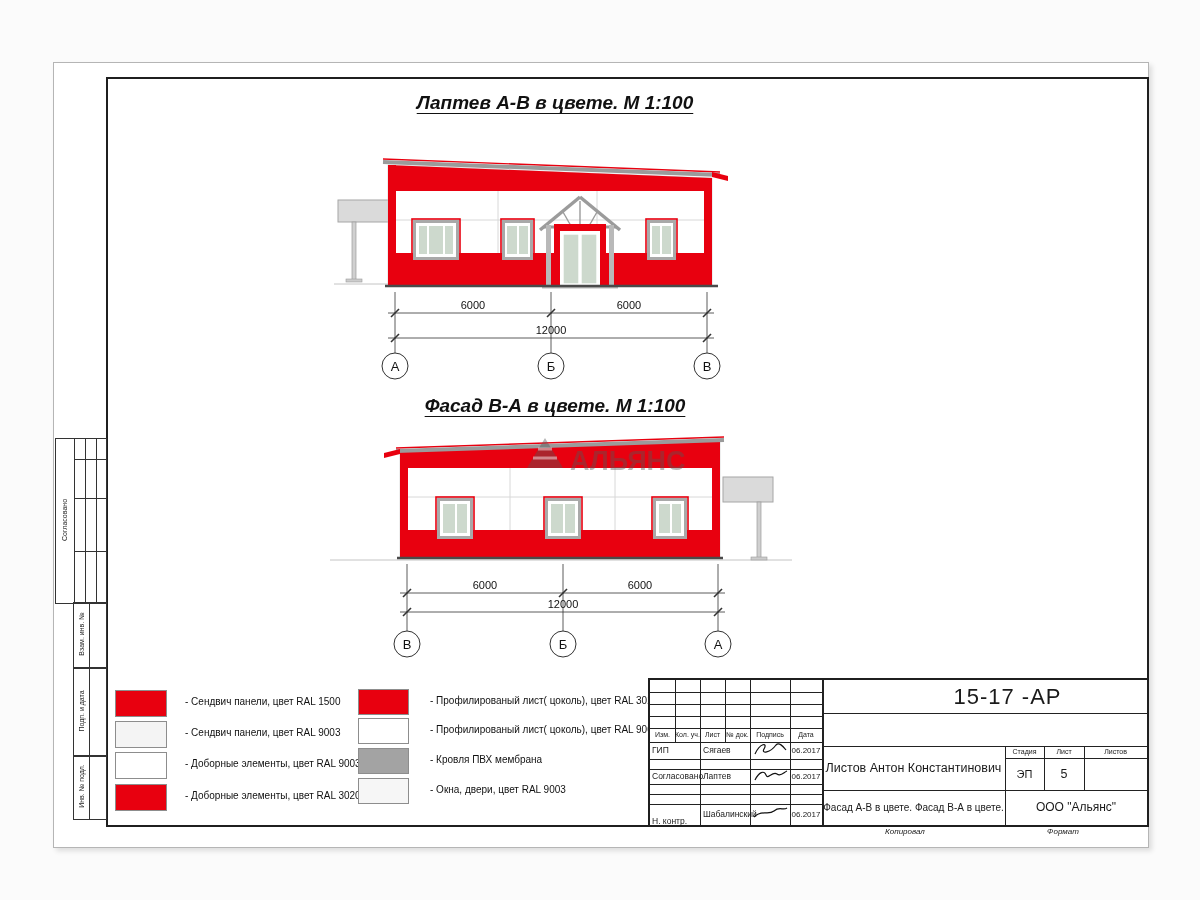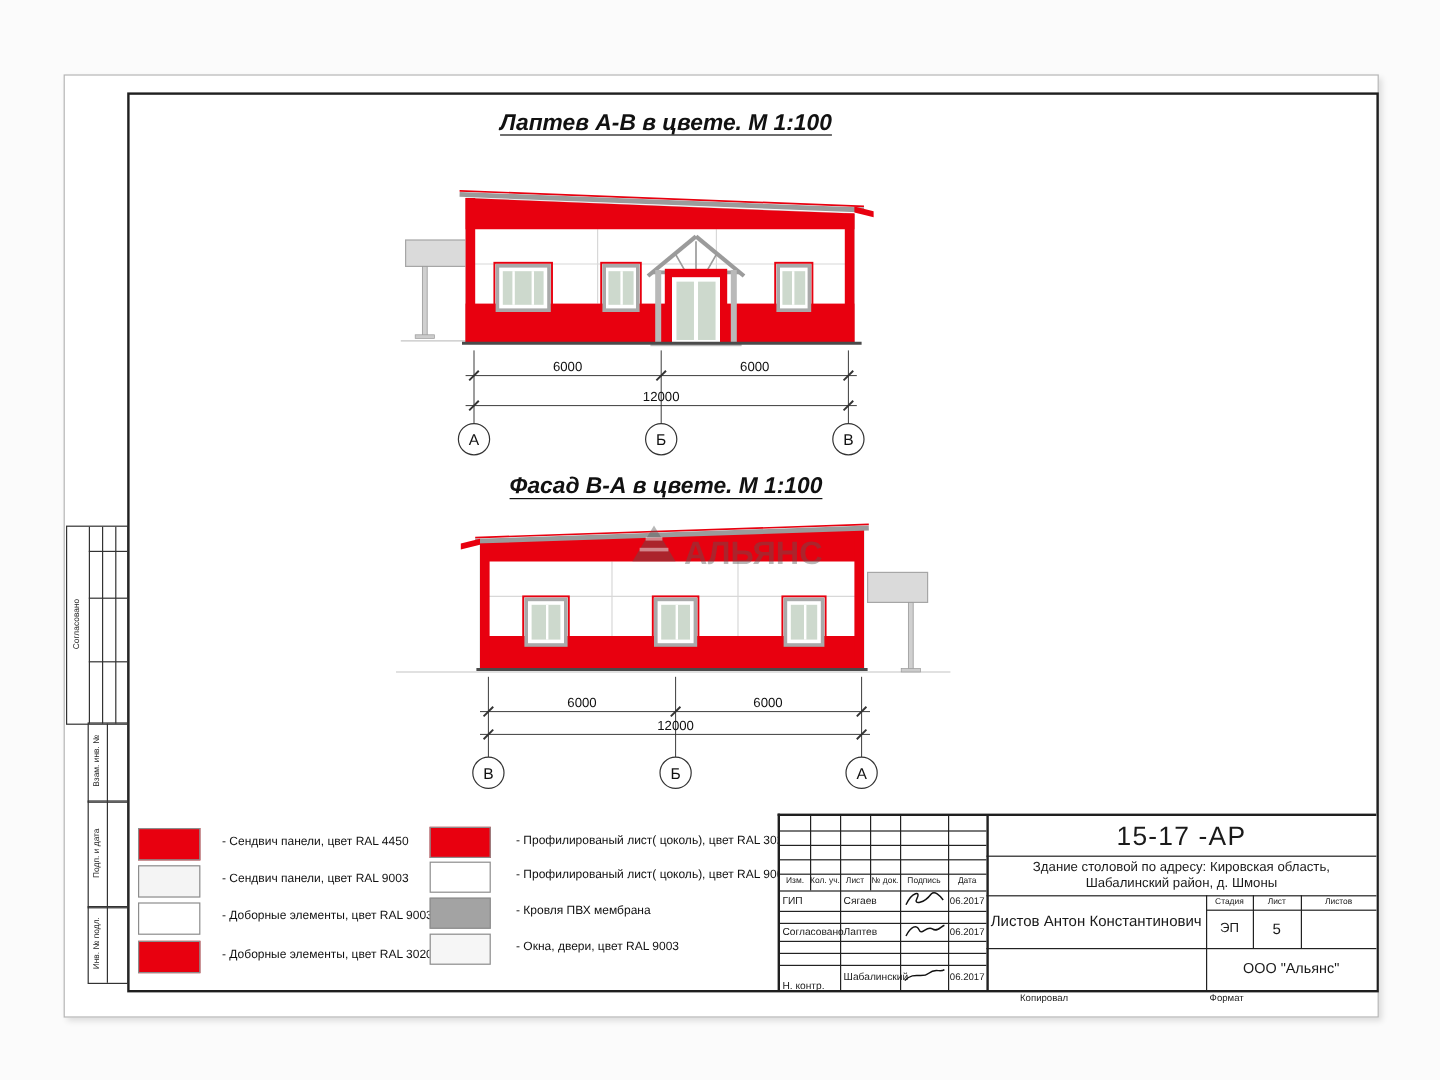--- a/index.html
+++ b/index.html
@@ -16,21 +16,21 @@
   .facade-title{position:absolute;width:360px;text-align:center;font-size:19px;font-style:italic;
                 font-weight:600;text-decoration:underline;text-underline-offset:4px;color:#111;}
   .vtext{position:absolute;transform:translate(-50%,-50%) rotate(-90deg);font-size:7px;
          white-space:nowrap;color:#222;}
   .legend-swatch{position:absolute;border:1px solid #8d8d8d;}
   .legend-label{position:absolute;font-size:10px;color:#111;white-space:nowrap;}
   .stamp{position:absolute;left:648px;top:678px;width:497px;height:145px;
          border-top:2px solid #1f1f1f;border-left:2px solid #1f1f1f;background:#fff;}
   .stamp .hl,.stamp .vl{background:#222;}
   .small7{font-size:7px;} .small8{font-size:8px;} .small9{font-size:8.5px;}
-  .footerlbl{position:absolute;font-size:8px;color:#222;width:110px;text-align:left;}
+  .footerlbl{position:absolute;font-size:8px;color:#222;width:110px;text-align:center;font-style:italic;}
   svg text{font-family:"Liberation Sans","DejaVu Sans",sans-serif;}
 </style>
 </head>
 <body>
 
 <div class="page">
   <div class="sheet"></div>
   <div class="frame"></div>
 
   <div class="abs" style="left:55px;top:438px;width:50px;height:164px;border:1px solid #333;">
@@ -229,21 +229,21 @@
       <circle cx="77" cy="224" r="13" fill="#fff" stroke="#333"></circle>
       <circle cx="233" cy="224" r="13" fill="#fff" stroke="#333"></circle>
       <circle cx="388" cy="224" r="13" fill="#fff" stroke="#333"></circle>
       <text x="77" y="229" font-size="13" text-anchor="middle" fill="#111">В</text>
       <text x="233" y="229" font-size="13" text-anchor="middle" fill="#111">Б</text>
       <text x="388" y="229" font-size="13" text-anchor="middle" fill="#111">А</text>
     </g>
   </svg>
 
   <div class="legend-swatch" style="left: 115px; top: 690px; width: 50px; height: 25px; background: rgb(232, 0, 15);"></div>
-  <div class="legend-label" style="left:185px;top:696px;">- Сендвич панели, цвет RAL 4450</div>
+  <div class="legend-label" style="left:185px;top:696px;">- Сендвич панели, цвет RAL 1500</div>
   <div class="legend-swatch" style="left: 115px; top: 721px; width: 50px; height: 25px; background: rgb(244, 244, 244);"></div>
   <div class="legend-label" style="left:185px;top:727px;">- Сендвич панели, цвет RAL 9003</div>
   <div class="legend-swatch" style="left: 115px; top: 752px; width: 50px; height: 25px; background: rgb(255, 255, 255);"></div>
   <div class="legend-label" style="left:185px;top:758px;">- Доборные элементы, цвет RAL 9003</div>
   <div class="legend-swatch" style="left: 115px; top: 784px; width: 50px; height: 25px; background: rgb(232, 0, 15);"></div>
   <div class="legend-label" style="left:185px;top:790px;">- Доборные элементы, цвет RAL 3020</div>
 
   <div class="legend-swatch" style="left: 358px; top: 689px; width: 49px; height: 24px; background: rgb(232, 0, 15);"></div>
   <div class="legend-label" style="left:430px;top:695px;">- Профилированый лист( цоколь), цвет RAL 3020</div>
   <div class="legend-swatch" style="left: 358px; top: 718px; width: 49px; height: 24px; background: rgb(255, 255, 255);"></div>
@@ -302,27 +302,27 @@
     </svg>
     <div class="cell small8" style="left:140px;top:89px;width:32px;height:15px;">06.2017</div>
 
     <div class="cell small9 left" style="left:2px;top:124px;width:46px;height:36px;">Н. контр.</div>
     <div class="cell small9 left" style="left:53px;top:124px;width:45px;height:21px;">Шабалинский</div>
     <svg class="abs" style="left:102px;top:124px;" width="36" height="18" viewBox="0 0 36 18">
       <path d="M2,13 C10,5 16,12 22,7 C28,2 31,7 35,4" fill="none" stroke="#111" stroke-width="1.2"></path>
     </svg>
     <div class="cell small8" style="left:140px;top:124px;width:32px;height:21px;">06.2017</div>
 
-    <div class="cell" style="left:172px;top:0;width:325px;height:33px;font-size:22px;letter-spacing:1px;">15-17 -АР</div>
-    <div class="cell" style="left:172px;top:33px;width:325px;height:33px;font-size:11px;text-align:center;padding:0 28px;box-sizing:border-box;">Здание столовой по адресу: Кировская область, Шабалинский район, д. Шмоны</div>
+    <div class="cell" style="left:172px;top:0;width:325px;height:33px;font-size:22px;letter-spacing:1px;padding-left:23px;">15-17 -АР</div>
     <div class="cell" style="left:172px;top:66px;width:183px;height:44px;font-size:12.5px;">Листов Антон Константинович</div>
     <div class="cell small7" style="left:355px;top:66px;width:39px;height:12px;">Стадия</div>
     <div class="cell small7" style="left:394px;top:66px;width:40px;height:12px;">Лист</div>
     <div class="cell small7" style="left:434px;top:66px;width:63px;height:12px;">Листов</div>
     <div class="cell" style="left:355px;top:78px;width:39px;height:32px;font-size:11px;">ЭП</div>
     <div class="cell" style="left:394px;top:78px;width:40px;height:32px;font-size:12.5px;">5</div>
     <div class="cell" style="left:434px;top:78px;width:63px;height:32px;font-size:12.5px;"></div>
+    <div class="cell" style="left:172px;top:110px;width:183px;height:35px;font-size:10px;text-align:center;">Фасад А-В в цвете. Фасад В-А в цвете.</div>
     <div class="cell" style="left:355px;top:110px;width:142px;height:35px;font-size:12px;">ООО "Альянс"</div>
   </div>
 
   <div class="footerlbl" style="left:850px;top:827px;">Копировал</div>
   <div class="footerlbl" style="left:1008px;top:827px;">Формат</div>
 </div>
 
 </body></html>

